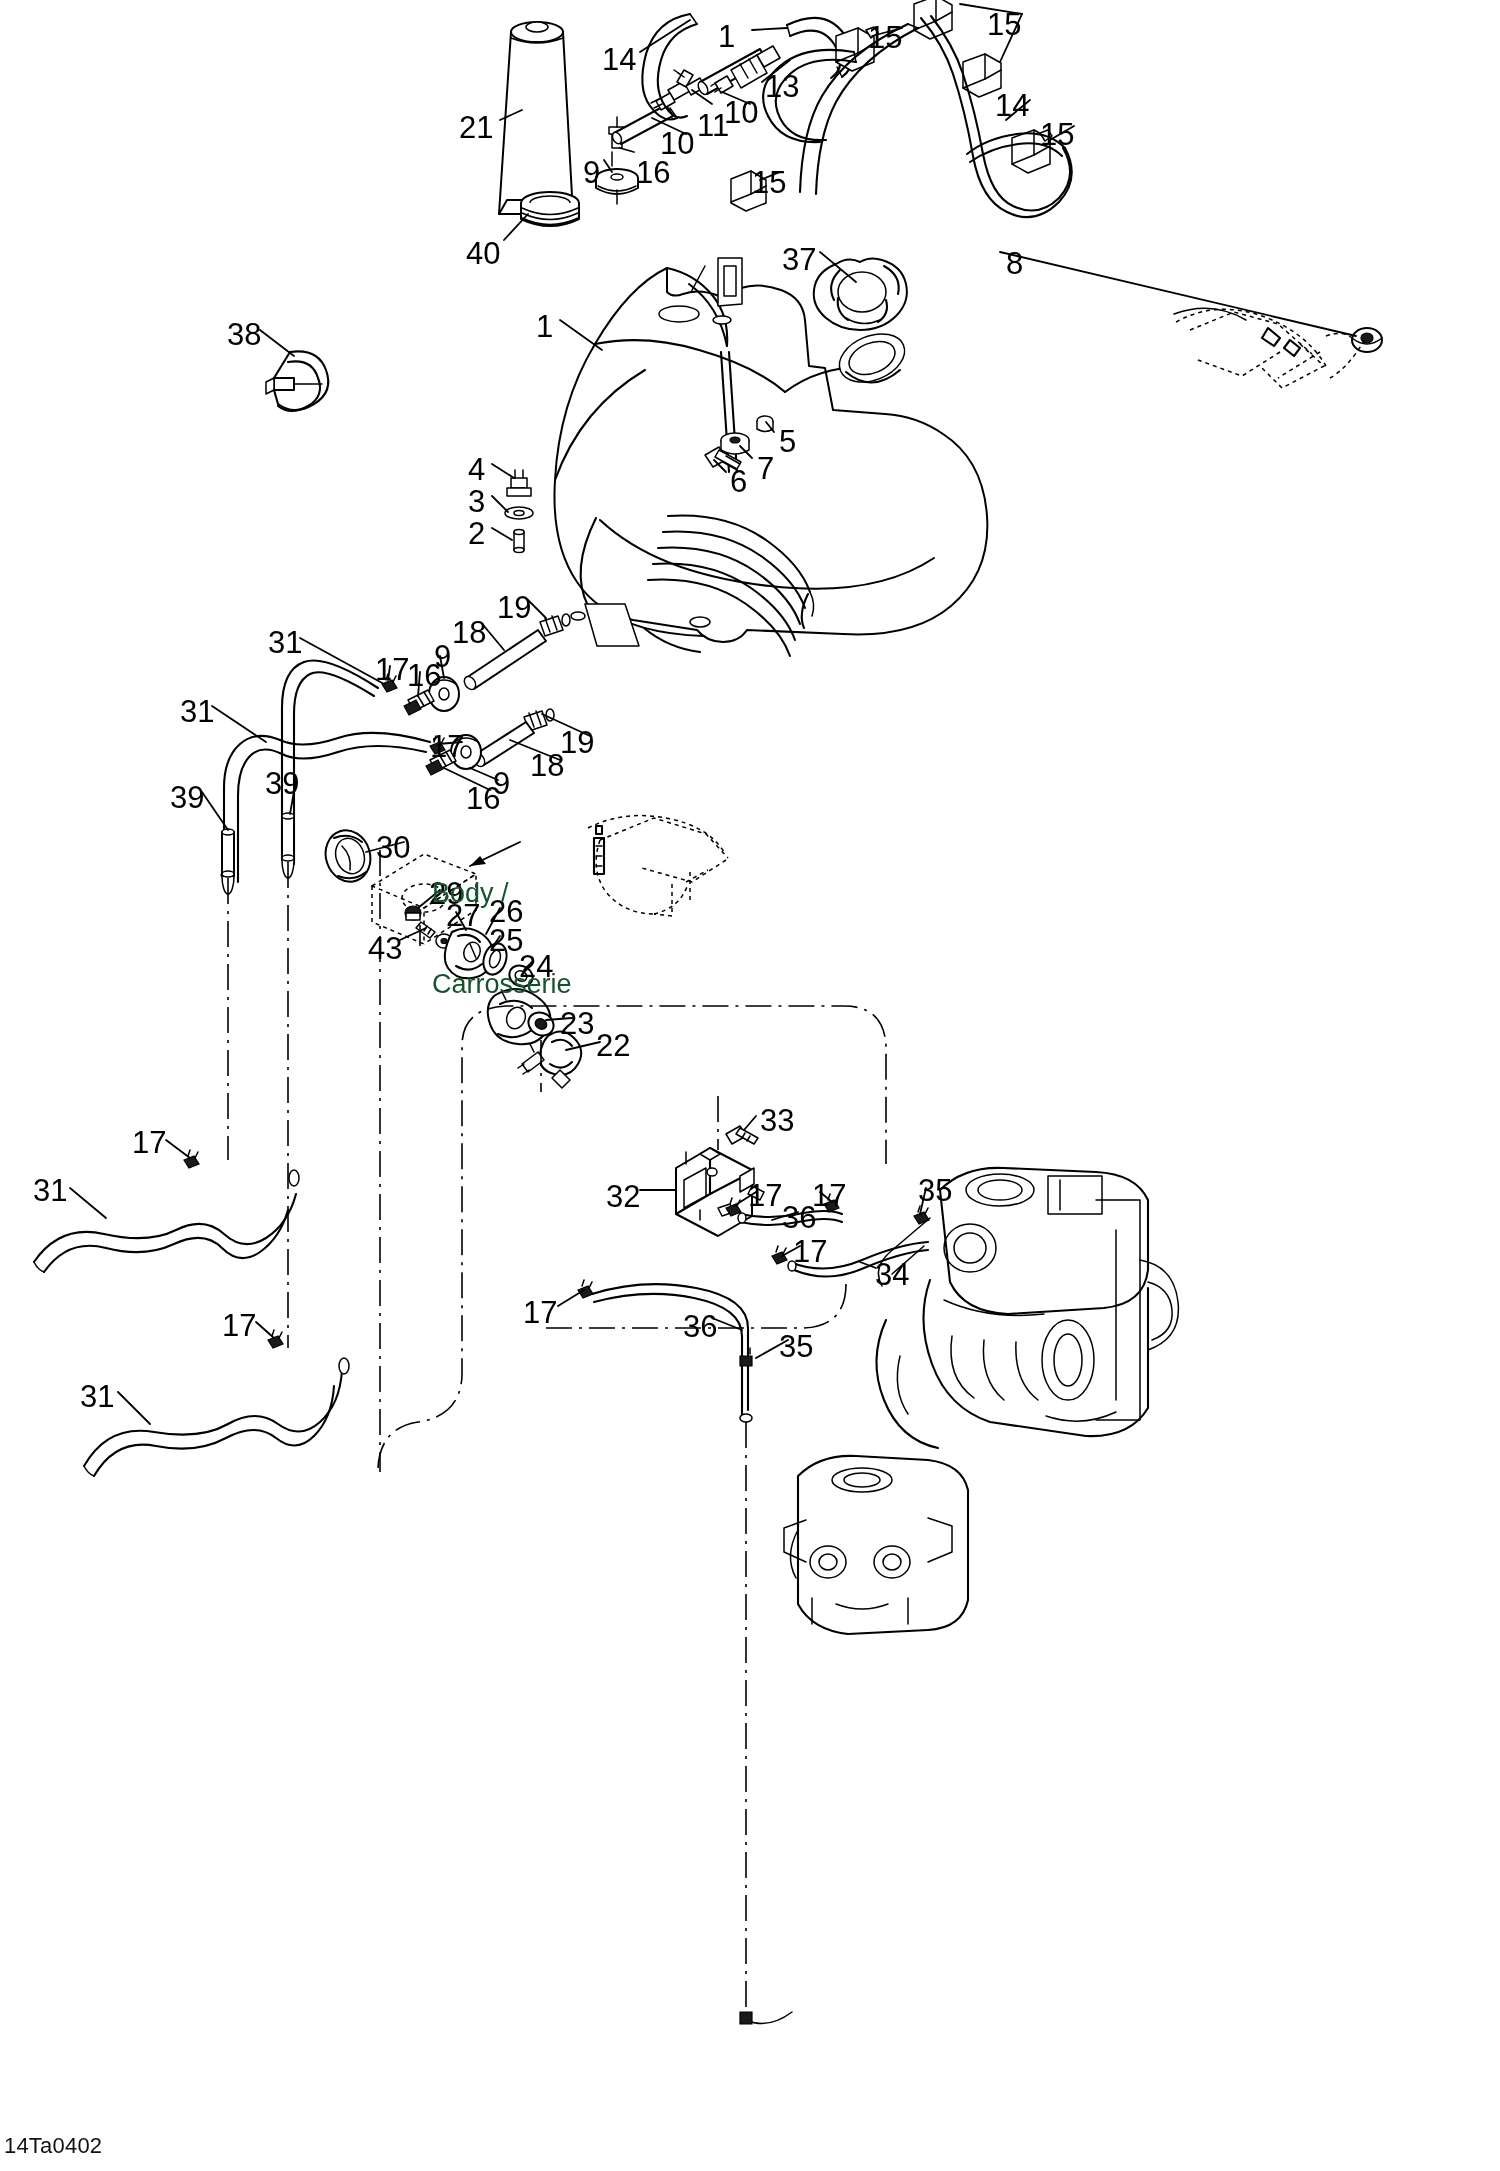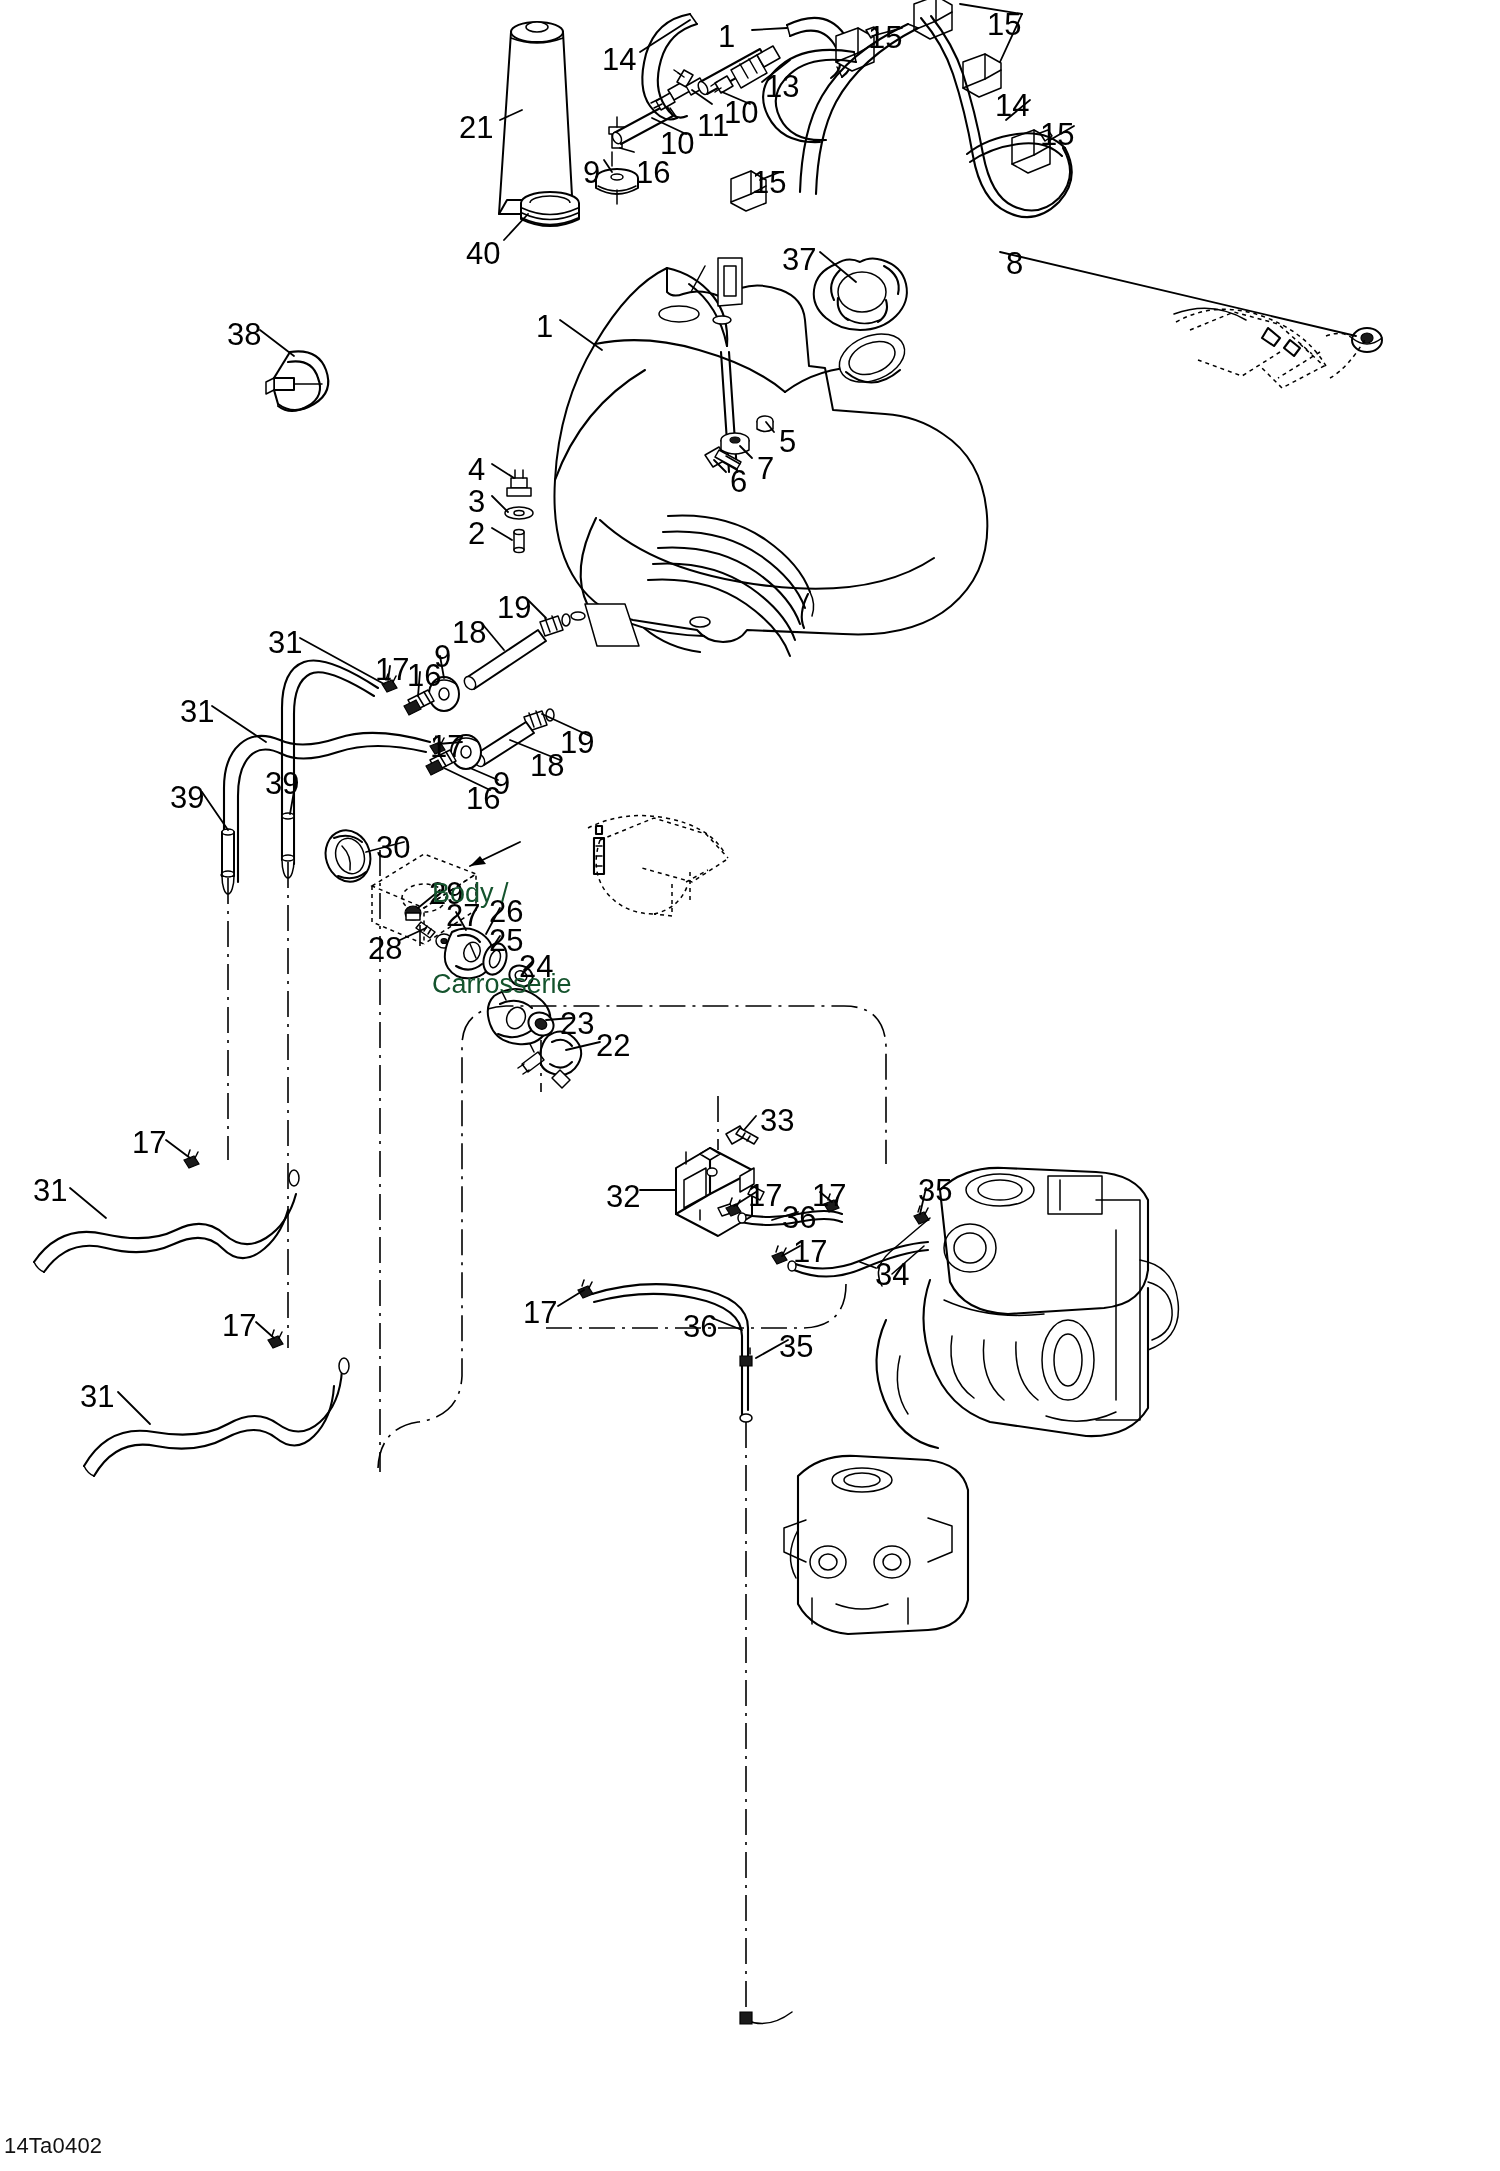--- a/index.html
+++ b/index.html
@@ -721,21 +721,21 @@
     <span class="callout" style="left:430px;  top:731px;">17</span>
     <span class="callout" style="left:530px;  top:750px;">18</span>
     <span class="callout" style="left:493px;  top:768px;">9</span>
     <span class="callout" style="left:466px;  top:783px;">16</span>
     <span class="callout" style="left:170px;  top:782px;">39</span>
     <span class="callout" style="left:265px;  top:768px;">39</span>
     <span class="callout" style="left:376px;  top:832px;">30</span>
     <span class="callout" style="left:429px;  top:878px;">29</span>
     <span class="callout" style="left:446px;  top:900px;">27</span>
     <span class="callout" style="left:489px;  top:896px;">26</span>
-    <span class="callout" style="left:368px;  top:933px;">28</span>
+    <span class="callout" style="left:368px;  top:933px;">43</span>
     <span class="callout" style="left:489px;  top:925px;">25</span>
     <span class="callout" style="left:519px;  top:951px;">24</span>
     <span class="callout" style="left:560px;  top:1008px;">23</span>
     <span class="callout" style="left:585px;  top:1030px;margin-left:11px;">22</span>
     <span class="callout" style="left:760px;  top:1105px;">33</span>
     <span class="callout" style="left:606px;  top:1181px;">32</span>
     <span class="callout" style="left:748px;  top:1180px;">17</span>
     <span class="callout" style="left:812px;  top:1180px;">17</span>
     <span class="callout" style="left:782px;  top:1202px;">36</span>
     <span class="callout" style="left:918px;  top:1175px;">35</span>

